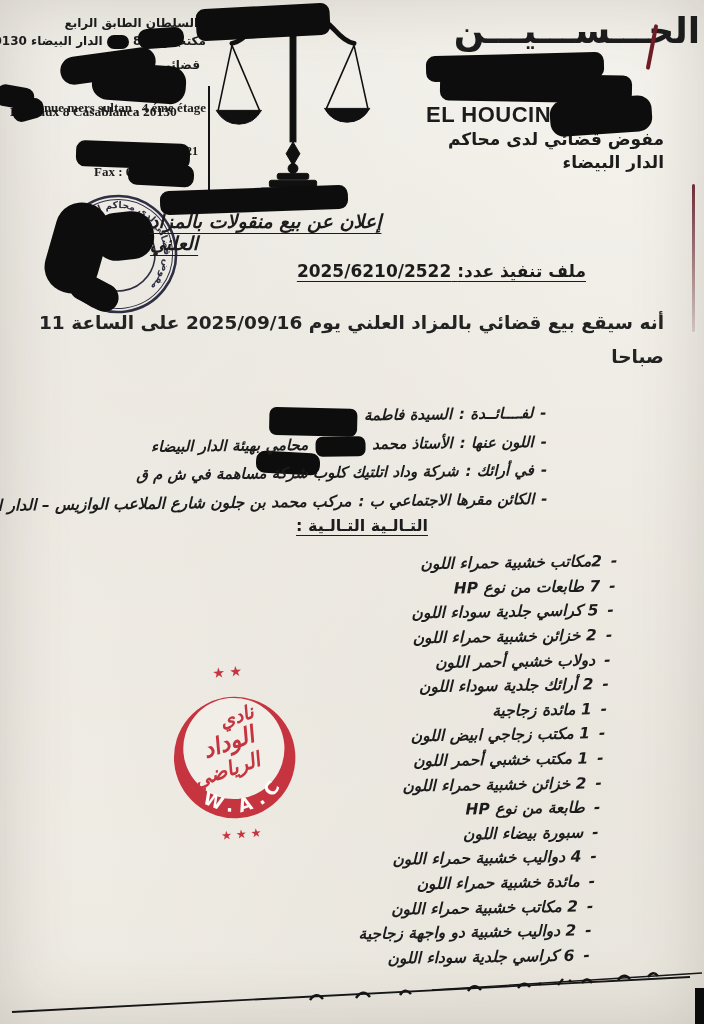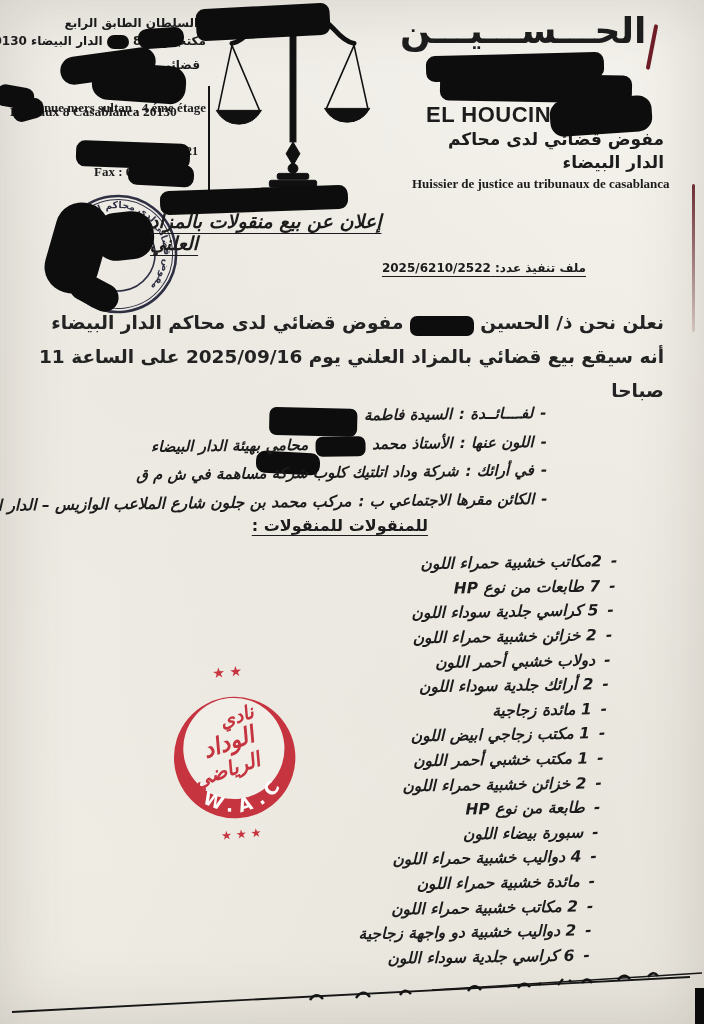--- a/index.html
+++ b/index.html
@@ -12,21 +12,21 @@
     box-shadow: inset 0 0 70px rgba(90,84,70,.22);
     font-family:"DejaVu Sans",sans-serif;color:#1c1c1c;
   }
   .abs{position:absolute;}
   .rtl{direction:rtl;unicode-bidi:plaintext;}
   .latin{font-family:"Liberation Serif",serif;}
   .redact{position:absolute;background:#0d0d0d;border-radius:9px;}
   .redact.inline{position:static;display:inline-block;vertical-align:middle;border-radius:7px;}
   .hdr-ar{font-size:12px;font-weight:bold;}
   .doc-title{font-size:19px;font-weight:bold;font-style:italic;text-decoration:underline;text-underline-offset:5px;}
-  .case-line{font-size:12px;font-weight:bold;text-decoration:underline;text-underline-offset:4px;white-space:nowrap;}
+  .case-line{font-size:17px;font-weight:bold;text-decoration:underline;text-underline-offset:4px;white-space:nowrap;}
   .intro{font-size:18.5px;font-weight:bold;text-align:right;line-height:34px;color:#232323;}
   .parties{font-size:15px;font-style:italic;white-space:nowrap;transform:rotate(-.7deg);transform-origin:top right;}
   .party{display:flex;direction:rtl;gap:7px;align-items:center;height:28.5px;}
   .party .plabel{font-weight:bold;}
   .party .pvalue{font-weight:bold;}
   .dash{font-weight:bold;}
   .list-head{font-size:16px;font-weight:bold;text-decoration:underline;text-underline-offset:4px;white-space:nowrap;}
   .items{transform:rotate(-.9deg);transform-origin:top right;}
   .item{display:flex;direction:rtl;gap:9px;align-items:center;height:24.6px;
         font-size:15.5px;font-weight:bold;font-style:italic;white-space:nowrap;
@@ -70,24 +70,23 @@
       <rect x="77" y="20" width="6" height="118"></rect>
       <path d="M80,138 L87,150 L80,162 L73,150 Z"></path>
       <circle cx="80" cy="165" r="5"></circle>
       <rect x="64" y="170" width="32" height="6" rx="2"></rect>
       <rect x="56" y="177" width="48" height="7" rx="2"></rect>
       <rect x="46" y="185" width="68" height="9" rx="2"></rect>
     </g>
   </svg>
 
   <div class="abs" style="left:400px;top:10px;width:292px;height:190px;">
-    <div class="abs rtl" style="top:0;left:0;width:100%;text-align:left;font-size:36px;font-weight:bold;">الحـــســـيـــن</div>
+    <div class="abs rtl" style="top:0;left:8px;width:100%;text-align:right;font-size:36px;font-weight:bold;">الحـــســـيـــن</div>
     <div class="abs" style="top:92px;left:26px;font-size:22px;font-weight:bold;letter-spacing:.5px;font-family:'Liberation Sans',sans-serif;">EL HOUCINE</div>
     <div class="abs rtl" style="top:118px;right:28px;width:238px;text-align:right;font-size:17px;font-weight:bold;line-height:23px;">مفوض قضائي لدى محاكم الدار البيضاء</div>
-    <div class="abs latin" style="top:166px;left:12px;font-size:13px;font-weight:bold;white-space:nowrap;">Huissier de justice au tribunaux de casablanca</div>
   </div>
 
   <div class="abs red-slash" style="left:650px;top:24px;"></div>
 
   <div class="abs margin-red" style="left:692px;top:184px;height:148px;"></div>
 
   <svg class="abs" style="left:56px;top:192px;opacity:.9;transform:rotate(-8deg);" width="124" height="124" viewBox="0 0 124 124">
     <circle cx="62" cy="62" r="58" fill="none" stroke="#1b1b33" stroke-width="2.6"></circle>
     <circle cx="62" cy="62" r="54.5" fill="none" stroke="#1b1b33" stroke-width="1"></circle>
     <circle cx="62" cy="62" r="37" fill="none" stroke="#1b1b33" stroke-width="1.6"></circle>
@@ -115,23 +114,20 @@
   <div class="redact" style="left:256px;top:452px;width:64px;height:22px;transform:rotate(3deg);"></div>
 
   <div class="abs rtl doc-title" style="left:150px;top:210px;width:272px;text-align:left;">إعلان عن بيع منقولات بالمزاد العلني</div>
 
   <div class="abs rtl case-line" style="top:261px;right:118px;">
     <span>ملف تنفيذ عدد:</span>
     <span>2025/6210/2522</span>
   </div>
 
   <div class="abs rtl intro" style="top:306px;right:40px;width:626px;">
-    <div><span>نعلن نحن ذ/ الحسين</span>
-      <span class="redact inline" style="width:64px;height:20px;margin-bottom:-4px;"></span>
-      <span>مفوض قضائي لدى محاكم الدار البيضاء</span></div>
     <div>أنه سيقع بيع قضائي بالمزاد العلني يوم 2025/09/16 على الساعة 11 صباحا</div>
   </div>
 
   <div class="abs parties" style="top:399px;right:158px;">
     <div class="party">
       <span class="dash">-</span>
       <span class="plabel">لفــــائــدة :</span>
       <span class="pvalue">السيدة فاطمة</span>
       <span class="redact inline" style="width:88px;height:28px;margin-bottom:-12px;transform:rotate(2deg);"></span>
     </div>
@@ -147,21 +143,21 @@
       <span class="plabel">في أرائك :</span>
       <span class="pvalue">شركة وداد اتلتيك كلوب شركة مساهمة في ش م ق</span>
     </div>
     <div class="party">
       <span class="dash">-</span>
       <span class="plabel">الكائن مقرها الاجتماعي ب :</span>
       <span class="pvalue" style="font-size:15.5px;">مركب محمد بن جلون شارع الملاعب الوازيس – الدار البيضاء</span>
     </div>
   </div>
 
-  <div class="abs rtl list-head" style="top:516px;right:276px;">للمنقولات للمنقولات :</div>
+  <div class="abs rtl list-head" style="top:516px;right:276px;">التـالـية التـالـية :</div>
 
   <div class="abs items" style="top:549px;right:87px;">
 
       <div class="item" style="--i: 0;">
         <span class="dash">-</span>
         <span>2مكاتب خشبية حمراء اللون</span>
       </div>
 
       <div class="item" style="--i: 1;">
         <span class="dash">-</span>

